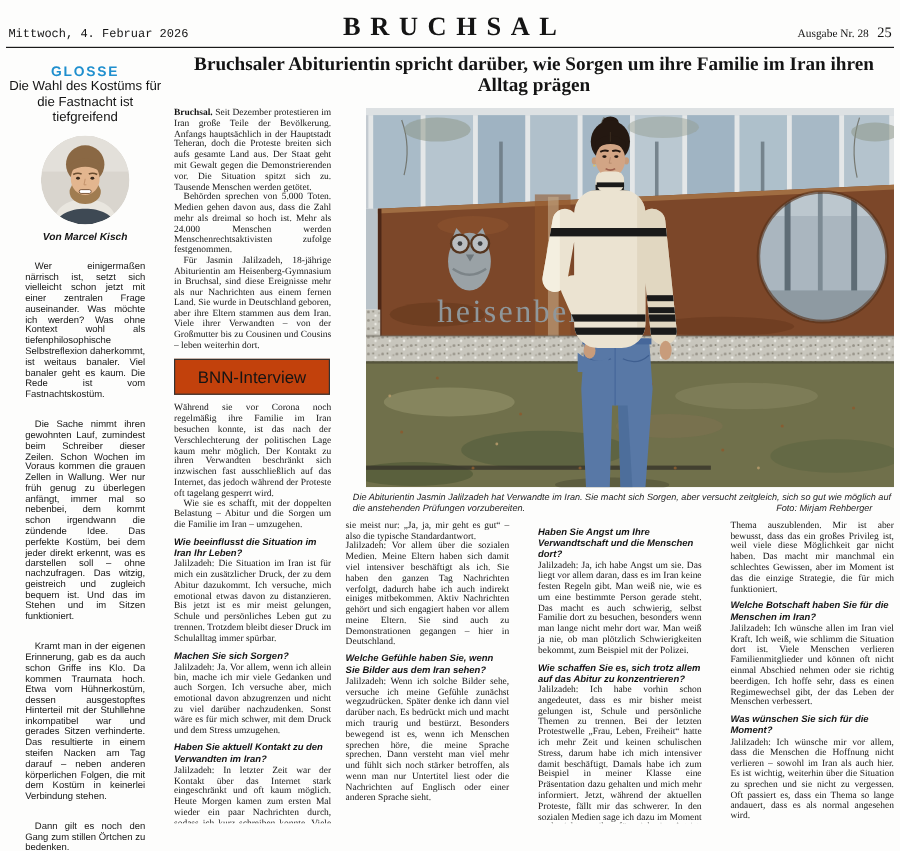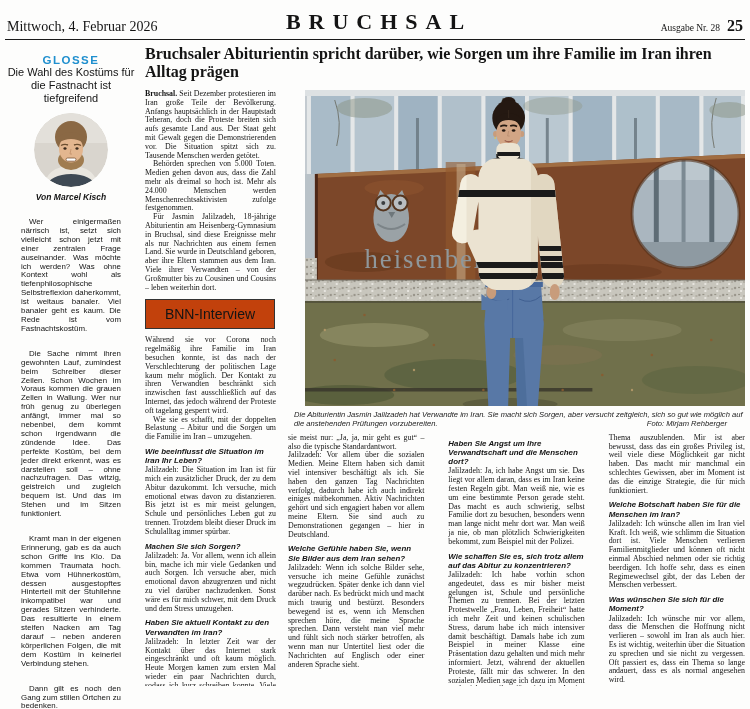--- a/index.html
+++ b/index.html
@@ -9,43 +9,43 @@
     background:#fdfdfc; color:#141414;
     font-family:"Liberation Serif", serif;
   }
   .page { padding:0 5px; }
 
   
   .masthead {
     display:grid; grid-template-columns:1fr auto 1fr; align-items:end;
     padding:9px 2px 4px; border-bottom:1.4px solid #1a1a1a;
   }
-  .hdr-date { font-size:14px; }
+  .hdr-date { font-size:10px;font-family:Liberation Mono, monospace; }
   .hdr-title { font-size:22px; letter-spacing:8px; padding-left:8px; font-weight:700; }
   .hdr-right { text-align:right; font-size:9.5px; }
-  .hdr-page { font-weight:bold; font-size:16px; margin-left:7px; }
+  .hdr-page { font-weight:normal; font-size:12px; margin-left:7px; }
 
   
   .content { display:flex; gap:8px; margin-top:5px; }
   .glosse { width:132px; flex:none; height:664px; overflow:hidden; }
   .main { flex:1; min-width:0; }
 
   
   .kicker { margin-top:9px; text-align:center; color:#1f8fce;
     font:bold 11.5px "Liberation Sans", sans-serif; letter-spacing:1.5px; }
   .g-title { text-align:center; font:25px/27px "Liberation Sans", sans-serif; margin:10px 0 9px; }
   .g-sub { text-align:center; font:11px/13px "Liberation Sans", sans-serif; margin:0 0 8px; }
   .avatar { width:74px; height:74px; border-radius:50%; overflow:hidden; margin:4px auto 5px; }
   .avatar svg { display:block; }
   .g-byline { text-align:center; font:italic bold 8.5px "Liberation Sans", sans-serif; margin:3px 0 9px; }
   .g-par { font:7.9px/8.9px "Liberation Sans", sans-serif; text-align:justify; margin:16px; text-indent:8px; }
 
   
   .headline { text-align:center; font-weight:bold; font-size:31px; line-height:33px; margin:9px 0 5px; }
-  .subheadline { font-weight:bold; font-size:16px; line-height:18px; margin:0 0 9px; }
+  .subheadline { text-align:center; font-weight:bold; font-size:16px; line-height:18px; margin:0 0 9px; }
   .main-body { display:flex; gap:12px; }
   .col1 { width:131px; flex:none; height:596px; overflow:hidden; }
   .right-area { flex:1; min-width:0; }
   .photo-frame { margin-left:17px; height:316px; }
   .photo-frame svg { display:block; width:100%; height:100%; }
   .caption-row { position:relative; margin:4px 0 5px 6px; padding-right:2px;
     font:italic 7.6px/9.4px "Liberation Sans", sans-serif; color:#222; }
   .caption-text { display:block; }
   .caption-credit { position:absolute; right:18px; bottom:0; }
   .qa-row { display:flex; gap:24px; margin-top:3px; height:252px; overflow:hidden; }

